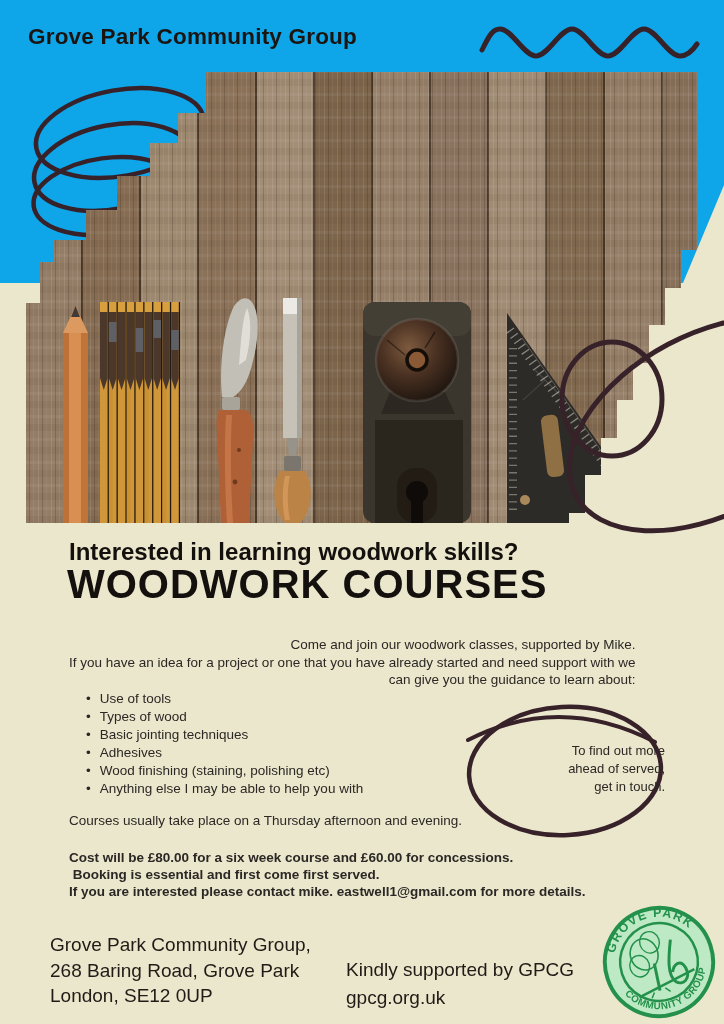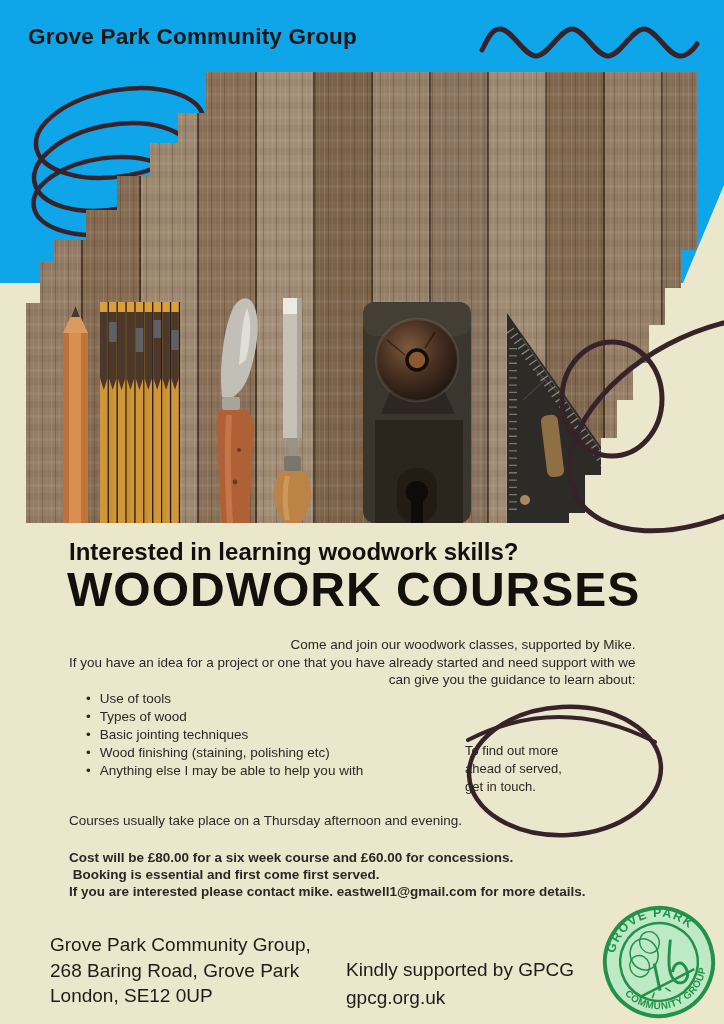--- a/index.html
+++ b/index.html
@@ -31,31 +31,31 @@
       repeating-linear-gradient(0deg,rgba(70,48,30,.07) 0 7px,rgba(0,0,0,0) 7px 13px,rgba(255,255,255,.05) 13px 16px,rgba(0,0,0,0) 16px 23px),
       repeating-linear-gradient(90deg,rgba(35,22,12,0) 0 56px,rgba(35,22,12,.62) 56px 58px),
       linear-gradient(90deg,#947d66 0 58px,#856c52 58px 116px,#9d8870 116px 174px,#8a7158 174px 232px,#a28d76 232px 290px,#7d654c 290px 348px,#97816a 348px 406px,#8b7460 406px 464px,#a08b74 464px 522px,#826a51 522px 580px,#957e67 580px 638px,#88715b 638px 672px);
   }
   .photo svg{position:absolute;left:0;top:0;}
 
   
   .org-name{position:absolute;left:28px;top:24px;font-size:22.5px;font-weight:700;
     letter-spacing:.2px;color:var(--ink);z-index:4;}
   .kicker{position:absolute;left:69px;top:538px;font-size:24px;font-weight:700;color:#14100d;z-index:4;}
-  .title{position:absolute;left:67px;top:562px;font-size:48px;font-weight:700;letter-spacing:1px;
+  .title{position:absolute;left:67px;top:562px;font-size:40px;font-weight:700;letter-spacing:1px;
     color:#14100d;z-index:4;white-space:nowrap;}
   .intro{position:absolute;left:69px;top:636px;font-size:13.5px;line-height:17.5px;color:#2b2724;z-index:4;}
   .intro .line{white-space:pre;text-align:right;}
   .bullets{position:absolute;left:86px;top:690px;font-size:13.5px;line-height:18px;color:#2b2724;
     list-style:none;z-index:4;}
   .bullets li::before{content:"\2022";margin-right:9px;}
   .schedule{position:absolute;left:69px;top:813px;font-size:13.5px;color:#2b2724;z-index:4;white-space:pre;}
   .details{position:absolute;left:69px;top:849px;font-size:13.5px;line-height:17px;color:#2b2724;z-index:4;}
   .details .line{white-space:pre;font-weight:bold;}
-  .callout{position:absolute;left:465px;top:742px;width:200px;text-align:left;font-size:13px;
+  .callout{position:absolute;left:465px;top:742px;width:200px;text-align:right;font-size:13px;
     line-height:18px;color:#2b2724;z-index:4;}
   .footer-address{position:absolute;left:50px;top:932px;font-size:19px;line-height:25.5px;color:#211a16;z-index:4;}
   .footer-support{position:absolute;left:346px;top:956px;font-size:19px;line-height:28px;color:#211a16;z-index:4;}
   .logo{position:absolute;left:600px;top:903px;width:118px;height:118px;z-index:4;}
   .logo-text{fill:var(--logo-green);font-weight:700;}
   .logo-stroke{stroke:var(--logo-green);fill:none;}
 </style>
 </head>
 <body>
 
@@ -223,20 +223,21 @@
   <div class="intro">
       <div class="line">Come and join our woodwork classes, supported by Mike.</div>
       <div class="line">If you have an idea for a project or one that you have already started and need support with we</div>
       <div class="line">can give you the guidance to learn about:</div>
     </div>
 
   <ul class="bullets">
       <li><span>Use of tools</span></li>
       <li><span>Types of wood</span></li>
       <li><span>Basic jointing techniques</span></li>
+      <li><span>Adhesives</span></li>
       <li><span>Wood finishing (staining, polishing etc)</span></li>
       <li><span>Anything else I may be able to help you with</span></li>
     </ul>
 
   <div class="callout">
       <div>To find out more</div>
       <div>ahead of served,</div>
       <div>get in touch.</div>
     </div>
 

